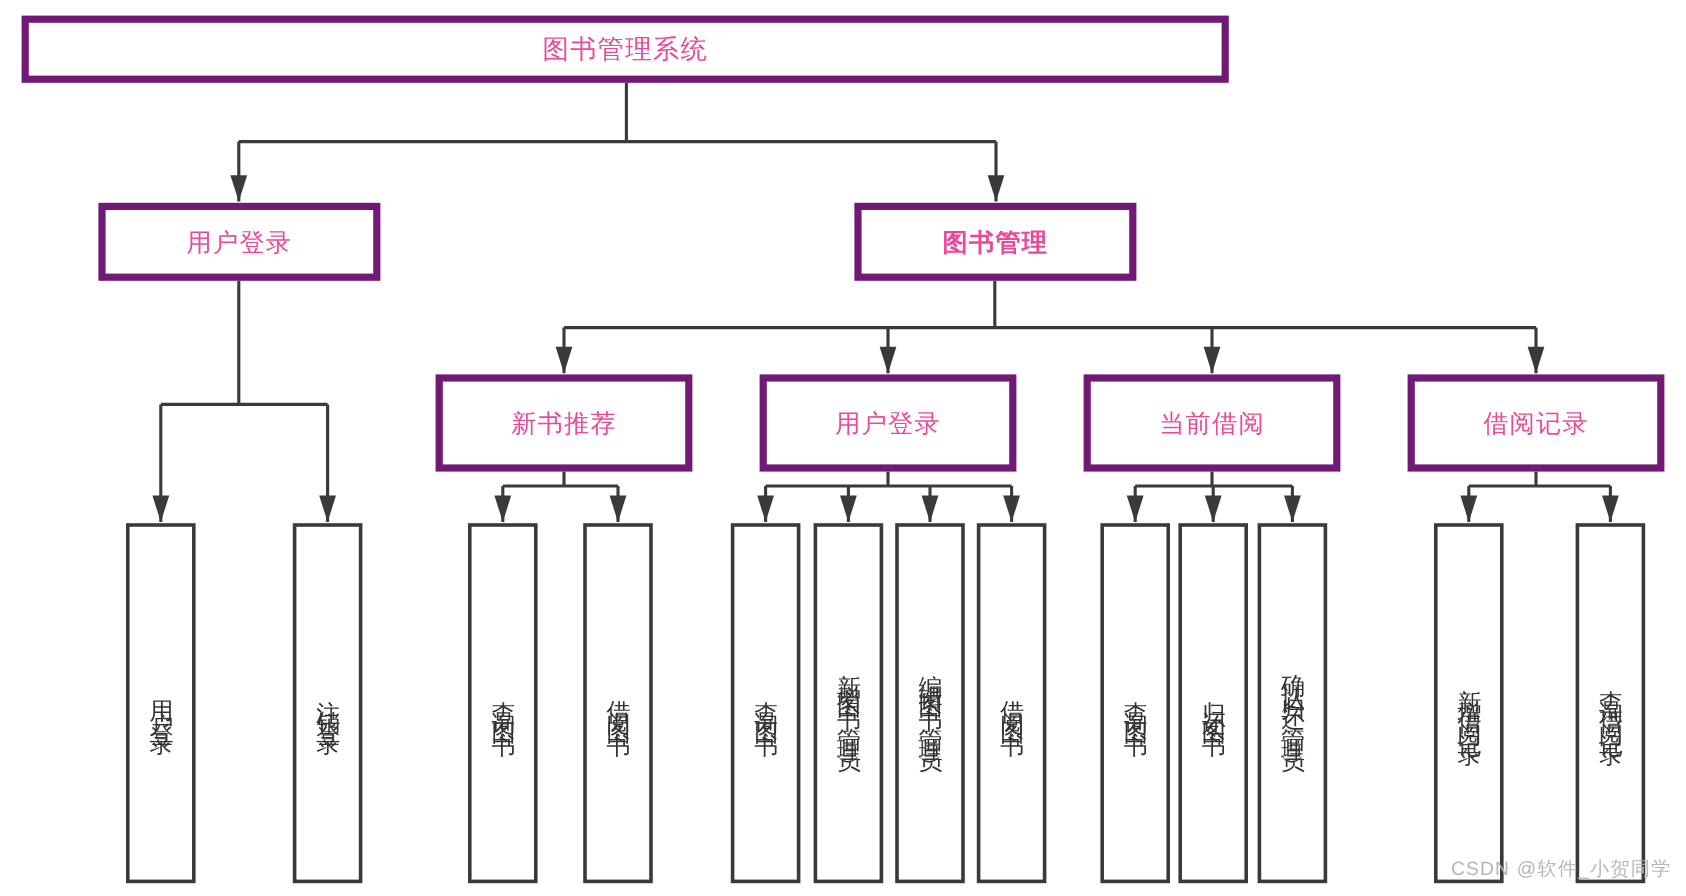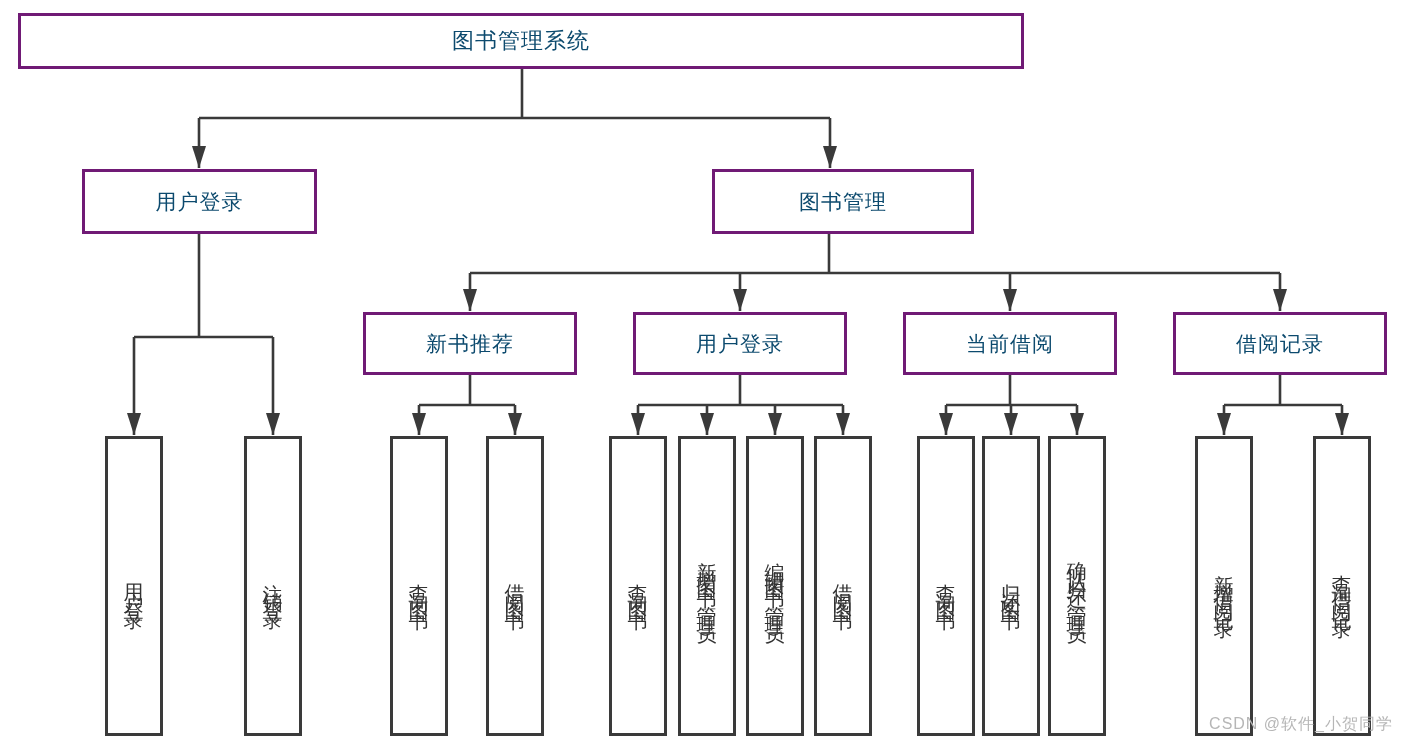--- a/index.html
+++ b/index.html
@@ -3,28 +3,28 @@
 <meta charset="utf-8">
 <style>
   html,body{margin:0;padding:0;background:#ffffff;}
   .canvas{
     position:relative;width:1405px;height:747px;background:#ffffff;
     font-family:"Liberation Sans",sans-serif;overflow:hidden;
   }
   svg.wires{position:absolute;left:0;top:0;z-index:0;}
   .hnode{
     position:absolute;box-sizing:border-box;z-index:1;
-    border:3px solid #701a75;background:#ffffff;
+    border:6px solid #701a75;background:#ffffff;
     display:flex;align-items:center;justify-content:center;
-    font-size:21px;color:#0c4a6e;letter-spacing:1px;white-space:nowrap;
+    font-size:21px;color:#ec4899;letter-spacing:1px;white-space:nowrap;
   }
   .hnode.root{left:18px;top:13px;width:1006px;height:56px;font-size:22px;}
   .hnode.l2a{left:82px;top:169px;width:235px;height:65px;}
-  .hnode.l2b{left:712px;top:169px;width:262px;height:65px;}
-  .hnode.l3{top:312px;width:214px;height:63px;}
+  .hnode.l2b{left:712px;top:169px;width:235px;height:65px;font-weight:bold;}
+  .hnode.l3{top:312px;width:214px;height:81px;}
   .vnode{
     position:absolute;box-sizing:border-box;z-index:1;
     border:3px solid #3a3a3a;background:#ffffff;
     top:436px;width:58px;height:300px;
     display:flex;align-items:center;justify-content:center;
   }
   .vtext{
     writing-mode:vertical-rl;text-orientation:mixed;
     font-size:20px;letter-spacing:9px;line-height:1;color:#333333;
   }

